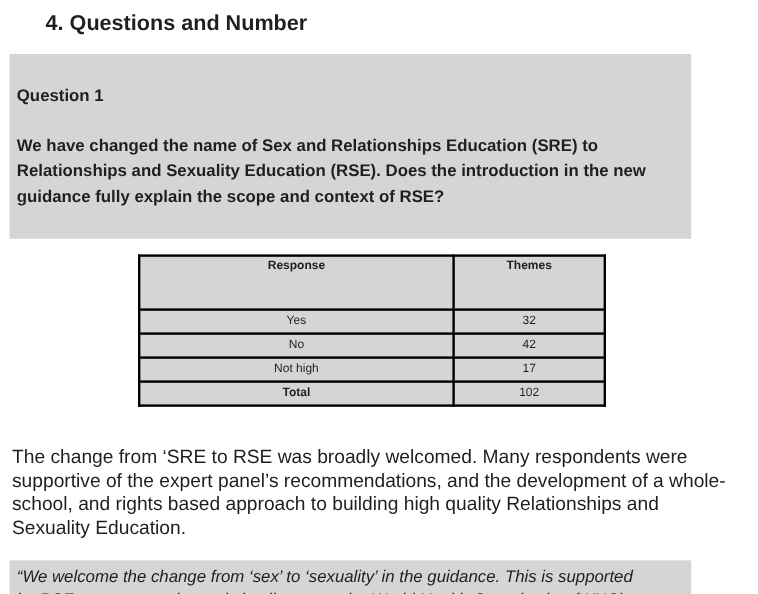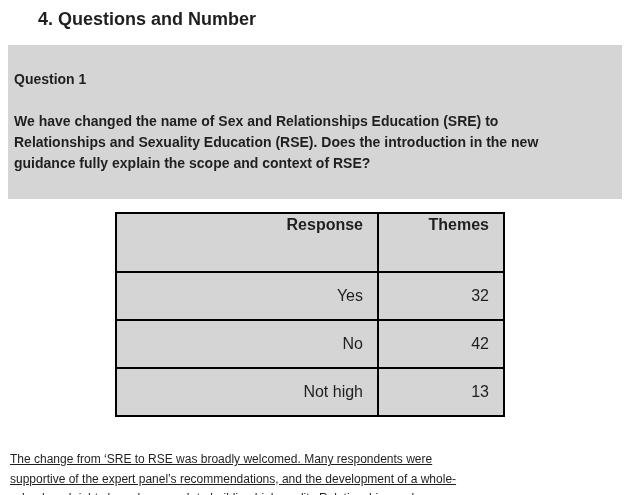--- a/index.html
+++ b/index.html
@@ -20,63 +20,62 @@
     display: flex;
     font-weight: bold;
     font-size: 18px;
     line-height: 24px;
     margin: 2px 0 0 30px;
   }
   .heading .num { width: 20px; }
   .gray-block {
     background: #d5d5d5;
     padding: 3px 7px 4px 6px;
-    width: 614px;
+    width: 568px;
     box-sizing: border-box;
   }
   .question-block {
     margin-top: 14px;
     font-weight: bold;
     font-size: 14px;
     line-height: 21px;
     white-space: pre-line;
   }
   .q-label { display: block; }
   .q-text { display: block; white-space: pre-line; }
   table.results {
     border-collapse: collapse;
     margin: 13px 0 0 107px;
     table-layout: fixed;
   }
   table.results td, table.results th {
     border: 2px solid #000000;
     background: #d5d5d5;
-    font-size: 16px;
-    text-align: right;
-    padding: 14px;
+    font-size: 10px;
+    text-align: center;
+    padding: 0;
   }
   table.results th {
     font-weight: bold;
     vertical-align: top;
     height: 41px;
     padding-top: 2px;
   }
   table.results td {
     height: 18px;
     line-height: 18px;
   }
   .col-response { width: 262px; }
   .col-number { width: 126px; }
   tr.bold-row td:first-child { font-weight: bold; }
   .body-paragraph {
     margin: 33px 0 0 2px;
-    font-size: 12px;
+    font-size: 16px;
     line-height: 19.5px;
     white-space: pre-line;
-    text-decoration: underline;
   }
   .quote-block {
     margin-top: 17px;
     font-style: italic;
     font-size: 14px;
     line-height: 19px;
     white-space: pre-line;
     padding-top: 4px;
     padding-bottom: 5px;
   }
@@ -113,21 +112,25 @@
       <tr>
         <td>Yes</td>
         <td>32</td>
       </tr>
       <tr>
         <td>No</td>
         <td>42</td>
       </tr>
       <tr>
         <td>Not high</td>
-        <td>13</td>
+        <td>17</td>
+      </tr>
+      <tr class="bold-row">
+        <td>Total</td>
+        <td>102</td>
       </tr>
     </tbody>
   </table>
 
   <div class="body-paragraph">The change from ‘SRE to RSE was broadly welcomed. Many respondents were
 supportive of the expert panel’s recommendations, and the development of a whole-
 school, and rights based approach to building high quality Relationships and
 Sexuality Education.</div>
 
   <div class="gray-block quote-block">“We welcome the change from ‘sex’ to ‘sexuality’ in the guidance. This is supported

